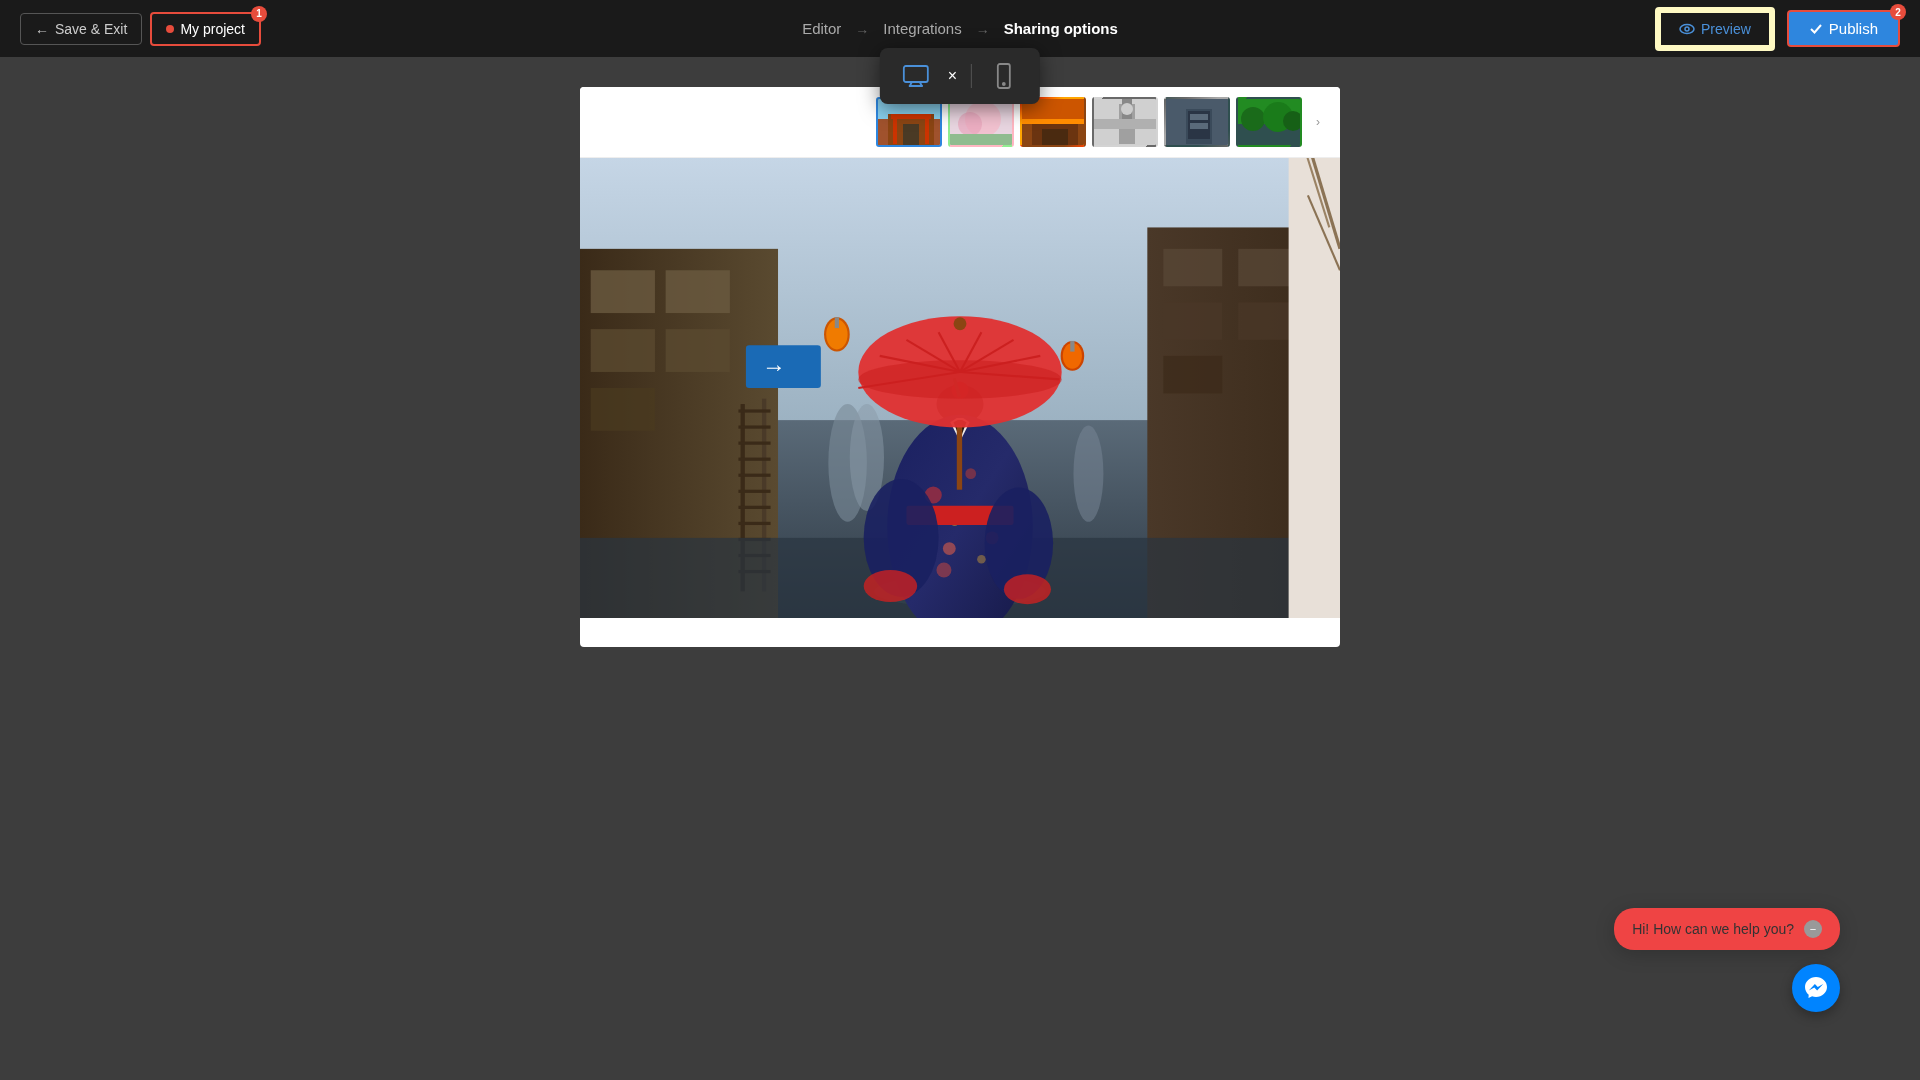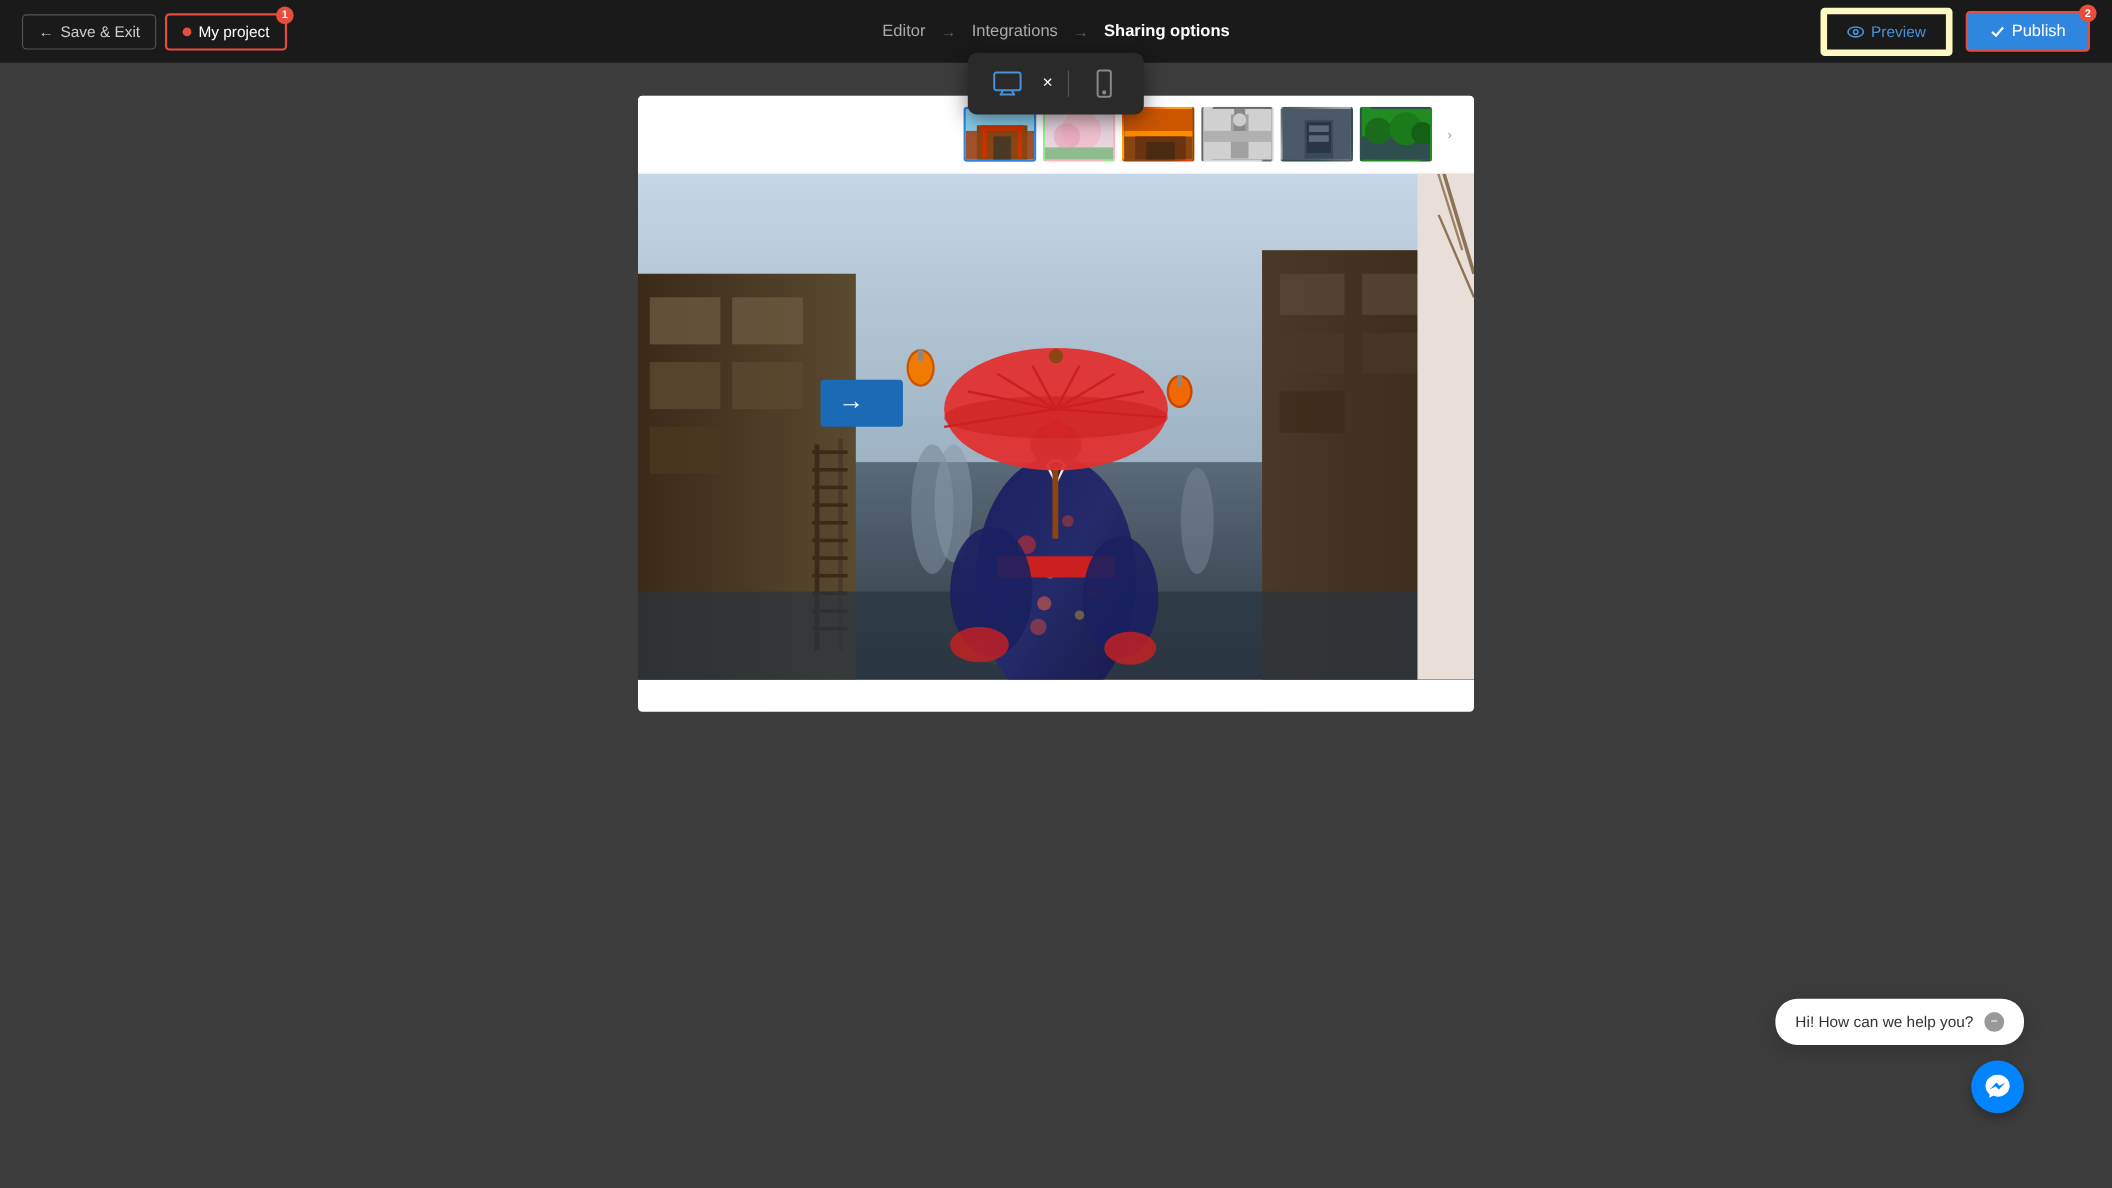--- a/index.html
+++ b/index.html
@@ -255,21 +255,21 @@
     .thumb-3 { background: linear-gradient(135deg, #8B4513 40%, #FF4500 60%, #FFA500 80%); }
     .thumb-4 { background: linear-gradient(135deg, #D3D3D3 50%, #696969 50%); }
     .thumb-5 { background: linear-gradient(135deg, #2F4F4F 30%, #696969 60%, #A9A9A9 90%); }
     .thumb-6 { background: linear-gradient(135deg, #228B22 50%, #2F4F4F 50%); }
 
     
     .chat-bubble {
       position: absolute;
       bottom: 130px;
       right: 80px;
-      background: #ffffff;
+      background: #ef4444;
       border-radius: 20px;
       padding: 12px 18px;
       font-size: 14px;
       color: #333;
       box-shadow: 0 4px 20px rgba(0,0,0,0.2);
       white-space: nowrap;
       display: flex;
       align-items: center;
       gap: 10px;
     }

